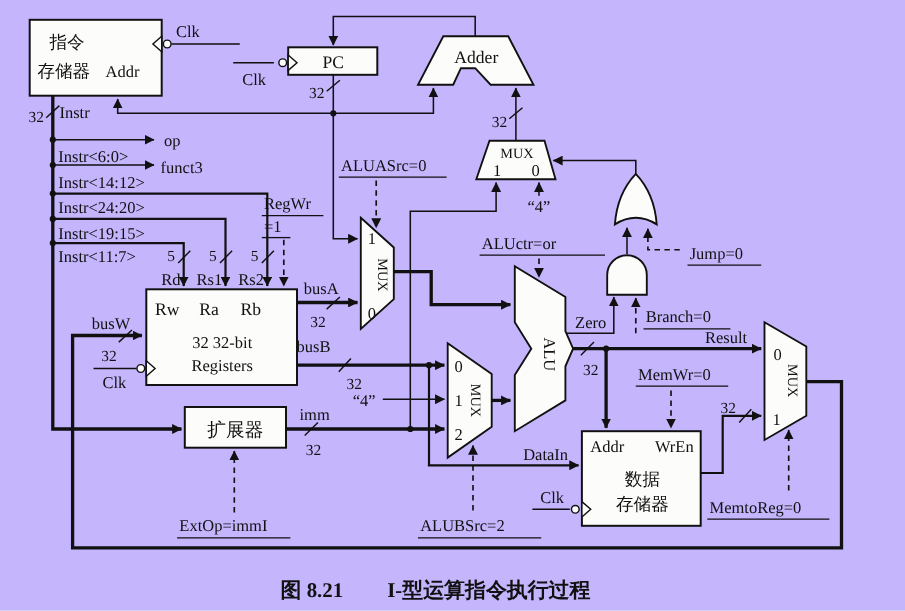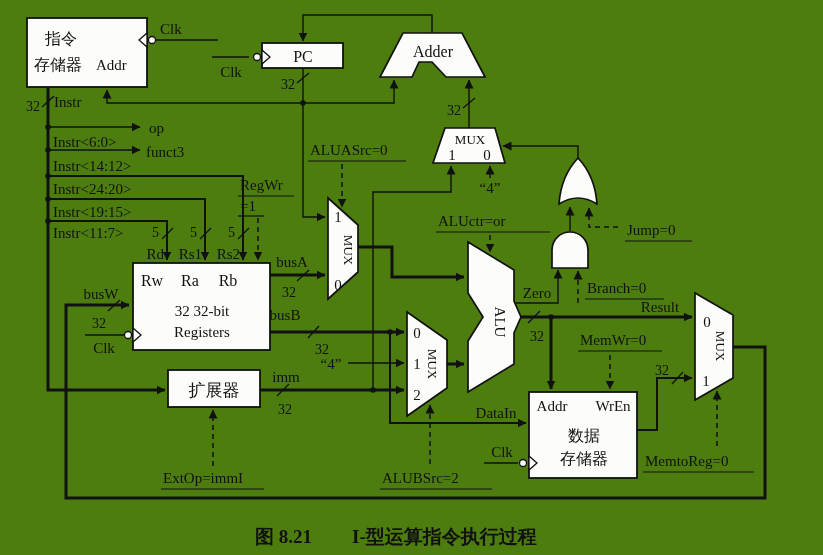--- a/index.html
+++ b/index.html
@@ -1,16 +1,16 @@
 <!DOCTYPE html>
 <html><head>
 <meta charset="utf-8">
 <style>
   html,body{margin:0;padding:0;background:#e8e8e8;}
-  .page{width:823px;height:555px;background:#4d7c0f;position:relative;margin:0 auto;
+  .page{width:823px;height:555px;background:#c4b5fd;position:relative;margin:0 auto;
         font-family:"Liberation Serif","DejaVu Serif",serif;}
   svg text{font-family:"Liberation Serif","DejaVu Serif",serif;fill:#111;}
   .t15{font-size:15px;} .t16{font-size:16px;} .t13{font-size:13px;} .t14{font-size:14px;}
   .t17{font-size:17px;} .cap{font-size:19px;font-weight:bold;}
   .wire{stroke:#111;stroke-width:1.4;fill:none;}
   .wire2{stroke:#111;stroke-width:2;fill:none;}
   .bold{stroke:#111;stroke-width:3;fill:none;}
   .dash{stroke:#111;stroke-width:1.5;fill:none;stroke-dasharray:5 4;}
   .box{fill:#fcfcfa;stroke:#111;stroke-width:1.8;}
   .shape{fill:#fcfcfa;stroke:#111;stroke-width:1.7;}

